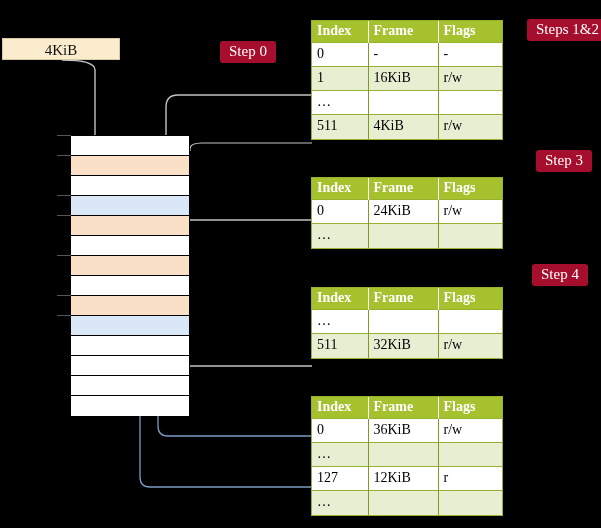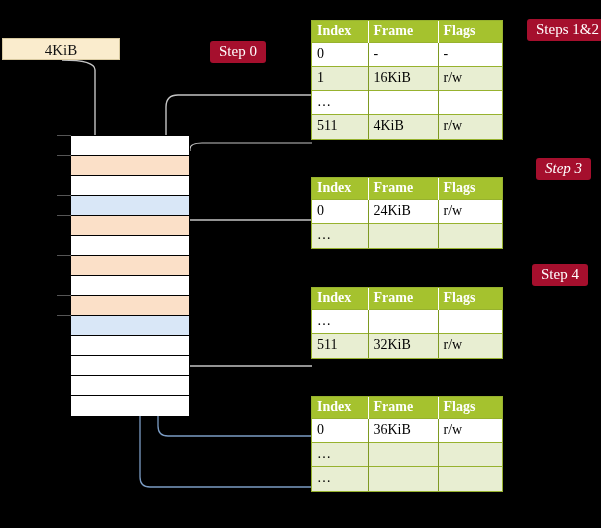--- a/index.html
+++ b/index.html
@@ -151,27 +151,27 @@
 
   <path d="M 312,436 L 168,436 Q 158,436 158,426 L 158,336" fill="none" stroke="#7b9cc4" stroke-width="1.3" marker-end="url(#arrowBlue)"></path>
 
   <path d="M 312,487 L 150,487 Q 140,487 140,477 L 140,208" fill="none" stroke="#7b9cc4" stroke-width="1.3" marker-end="url(#arrowBlue)"></path>
 </svg>
 
 <div class="req-box">
   <span>4KiB</span>
 </div>
 
-<div class="step-badge" style="left:194px; top:41px;">
+<div class="step-badge" style="left:204px; top:41px;">
   <span>Step 0</span>
 </div>
 <div class="step-badge" style="left:511px; top:19px;">
   <span>Steps 1&amp;2</span>
 </div>
-<div class="step-badge" style="left:520px; top:158px;font-style:italic;">
+<div class="step-badge" style="left:520px; top:150px;">
   <span>Step 3</span>
 </div>
 <div class="step-badge" style="left:516px; top:264px;text-align:right;">
   <span>Step 4</span>
 </div>
 
 <div class="memcol" id="memcol">
     <div class="memrow "></div>
     <div class="memrow orange"></div>
     <div class="memrow "></div>
@@ -289,20 +289,25 @@
         <tr>
           <td class="col-index">0</td>
           <td class="col-frame">36KiB</td>
           <td class="col-flags">r/w</td>
         </tr>
         <tr class="alt">
           <td class="col-index">…</td>
           <td class="col-frame"></td>
           <td class="col-flags"></td>
         </tr>
+        <tr>
+          <td class="col-index">127</td>
+          <td class="col-frame">12KiB</td>
+          <td class="col-flags">r</td>
+        </tr>
         <tr class="alt">
           <td class="col-index">…</td>
           <td class="col-frame"></td>
           <td class="col-flags"></td>
         </tr>
       </tbody>
     </table>
   </div>
 
 </body></html>

